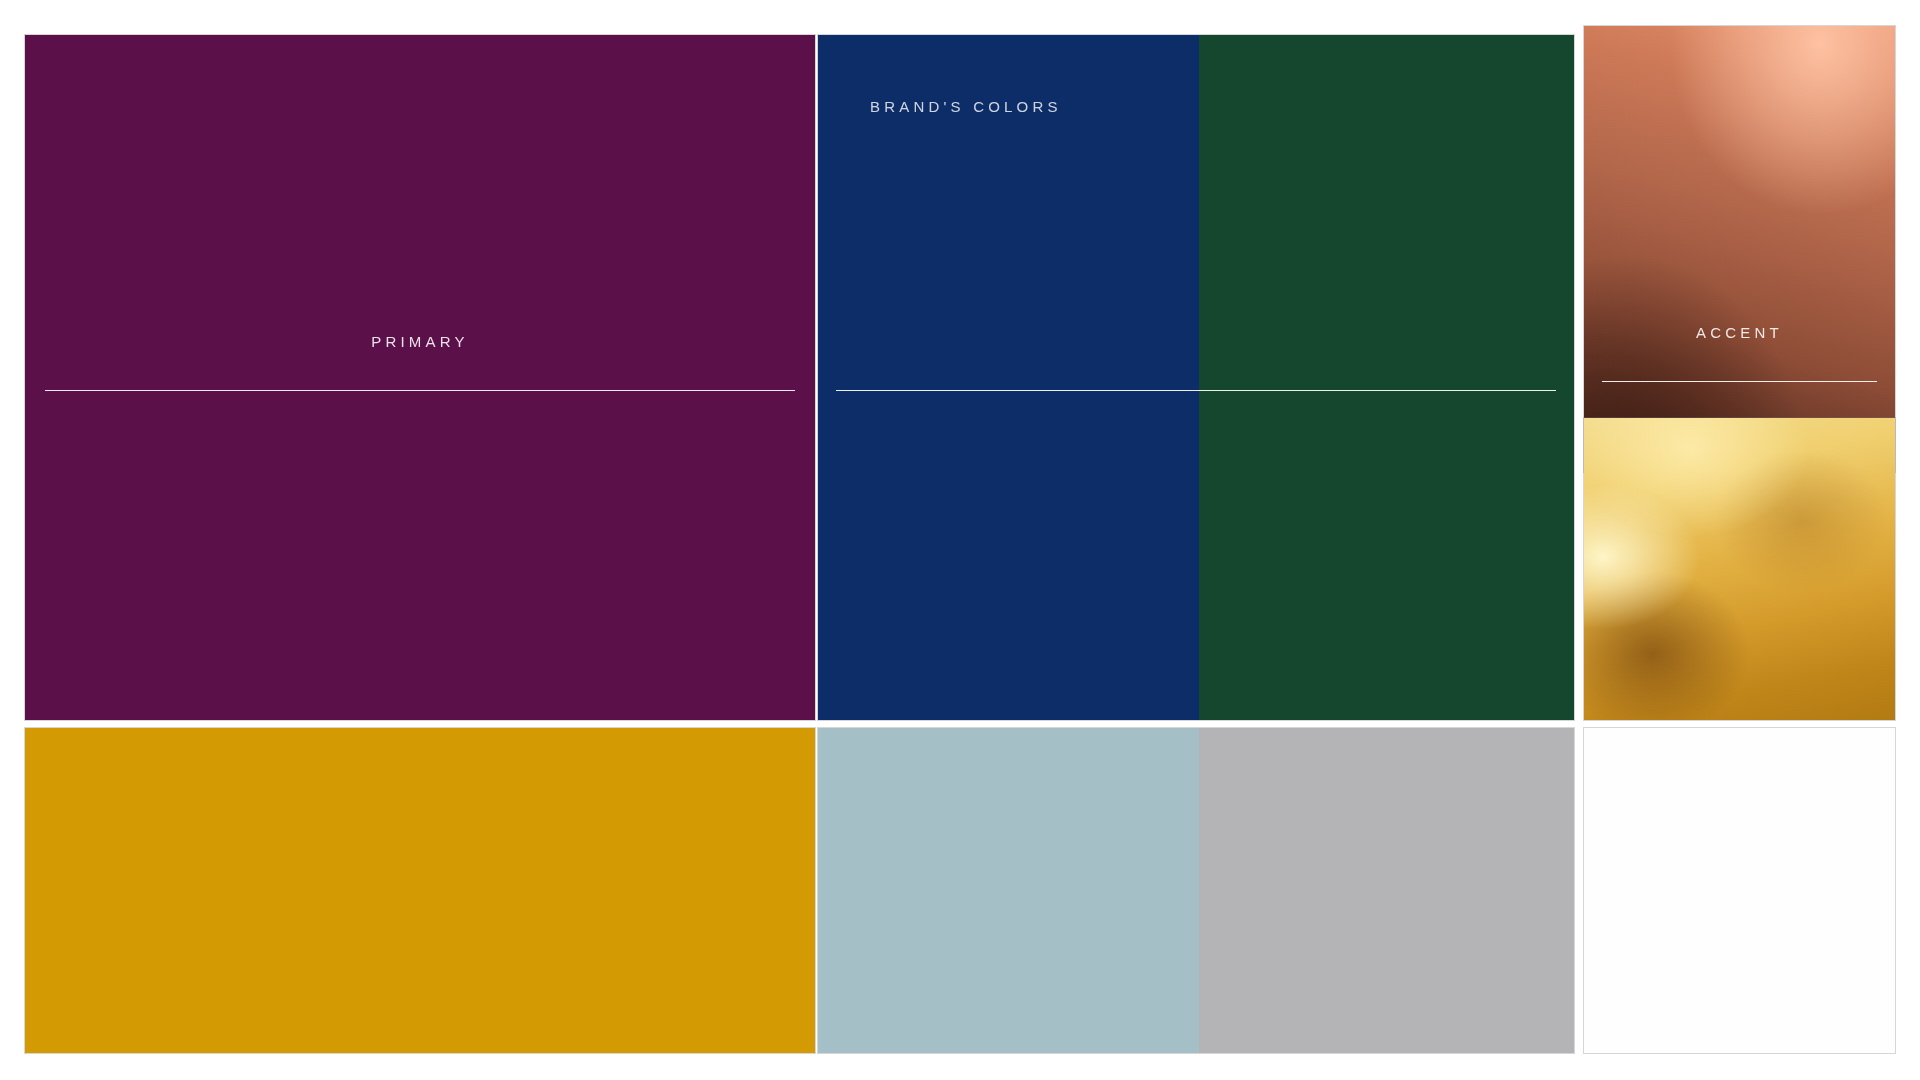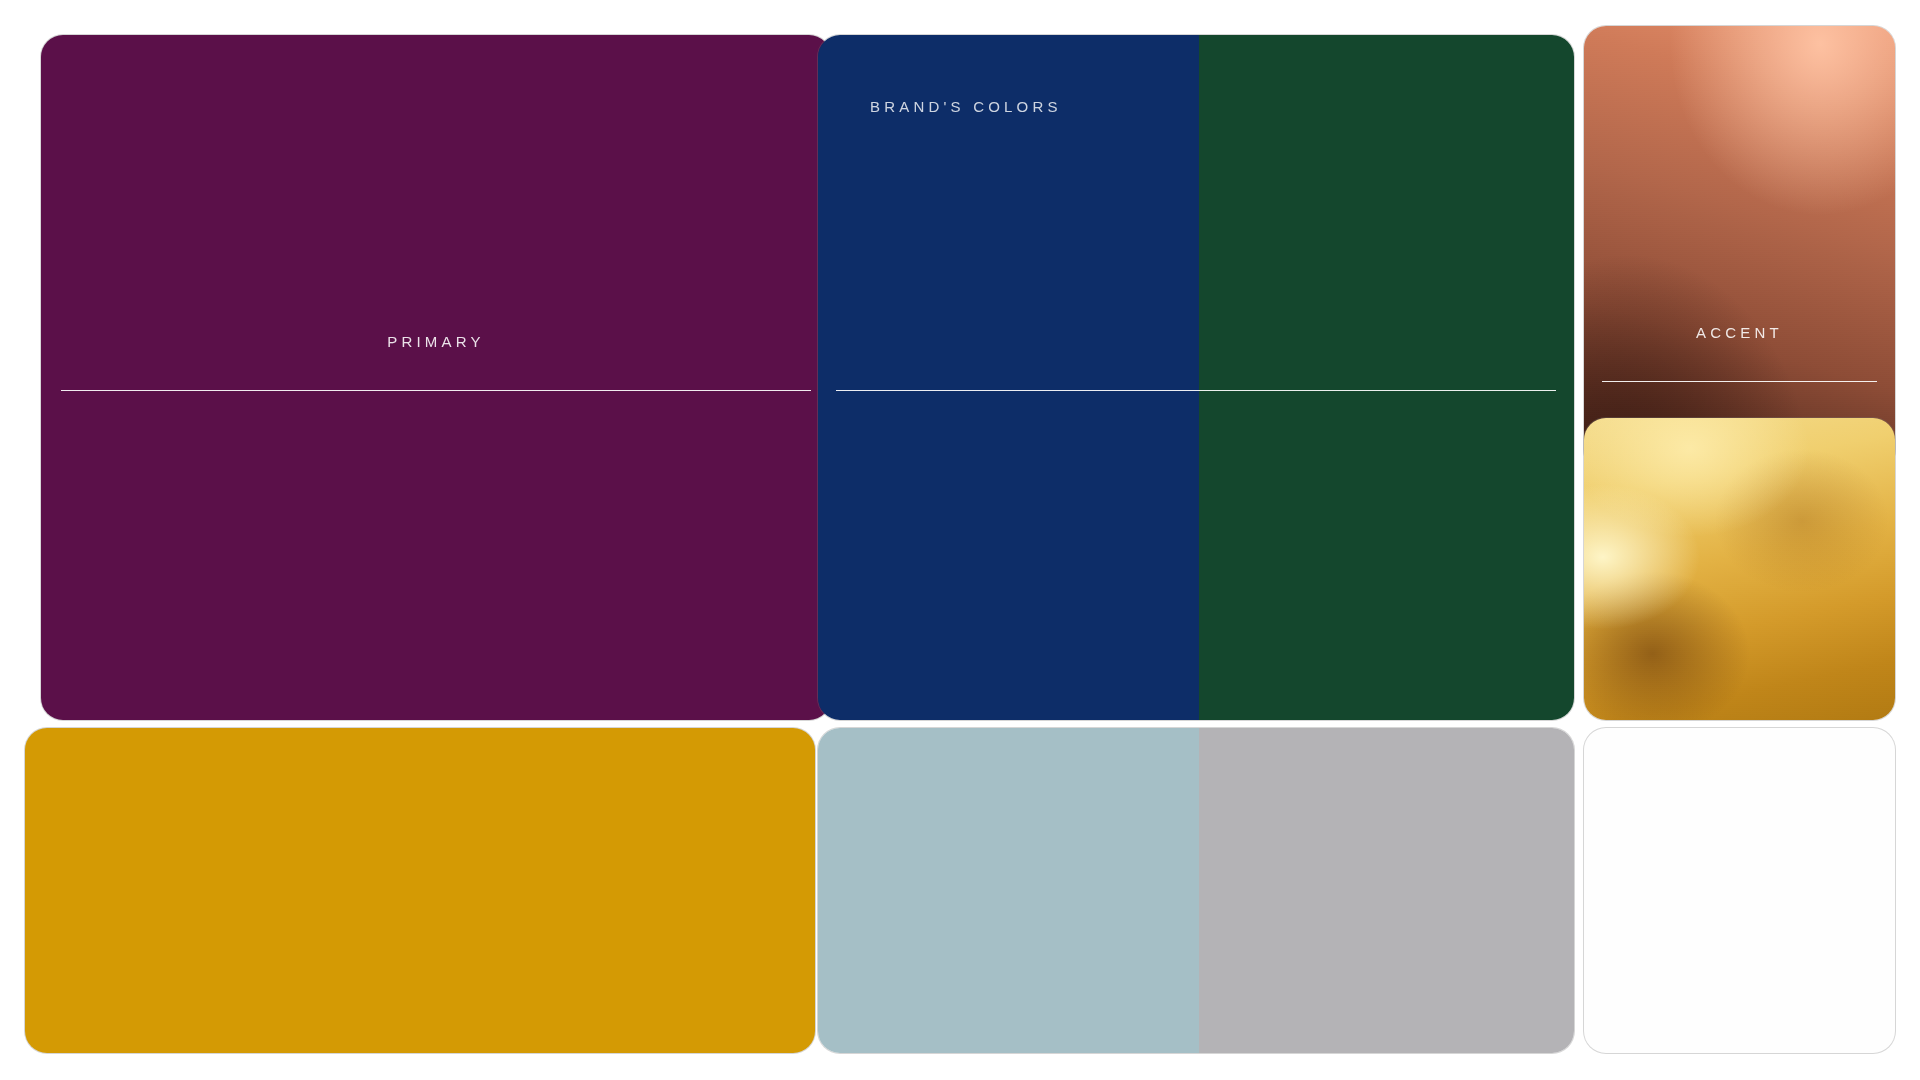--- a/index.html
+++ b/index.html
@@ -18,21 +18,20 @@
     width:1920px;
     height:1080px;
     background:#ffffff;
   }
 
   
   .panel {
     position:absolute;
     overflow:hidden;
     box-shadow:0 0 0 1px rgba(120,120,120,0.30);
-    border-radius:22px;
   }
 
   
   .swatch-label {
     position:absolute;
     left:0;
     width:100%;
     text-align:center;
     font-size:15px;
     letter-spacing:4.2px;
@@ -90,21 +89,21 @@
       repeating-linear-gradient(0deg,   rgba(255,255,255,0.45) 0px, rgba(0,0,0,0.35) 1px, rgba(255,255,255,0.30) 2px),
       repeating-linear-gradient(90deg,  rgba(0,0,0,0.30) 0px, rgba(255,255,255,0.35) 1px, rgba(0,0,0,0.25) 2px);
     mix-blend-mode:overlay;
   }
 </style>
 </head>
 <body>
 
 <div id="board">
 
-  <div class="panel" id="panel-primary" style="left:41px; top:35px; width:790px; height:685px; background:#5B1049;">
+  <div class="panel" id="panel-primary" style="left:25px; top:35px; width:790px; height:685px; background:#5B1049;">
     <div class="swatch-label" style="top:298px;">PRIMARY</div>
     <div class="swatch-rule" style="left:20px; right:20px; width:750px; top:355px;"></div>
   </div>
 
   <div class="panel" id="panel-secondary" style="left:818px; top:35px; width:756px; height:685px;">
 
     <div class="half" id="secondary-left" style="left:0; width:381px; background:#0D2D68;"></div>
 
     <div class="half" id="secondary-right" style="left:381px; width:375px; background:#14472D;"></div>
 

